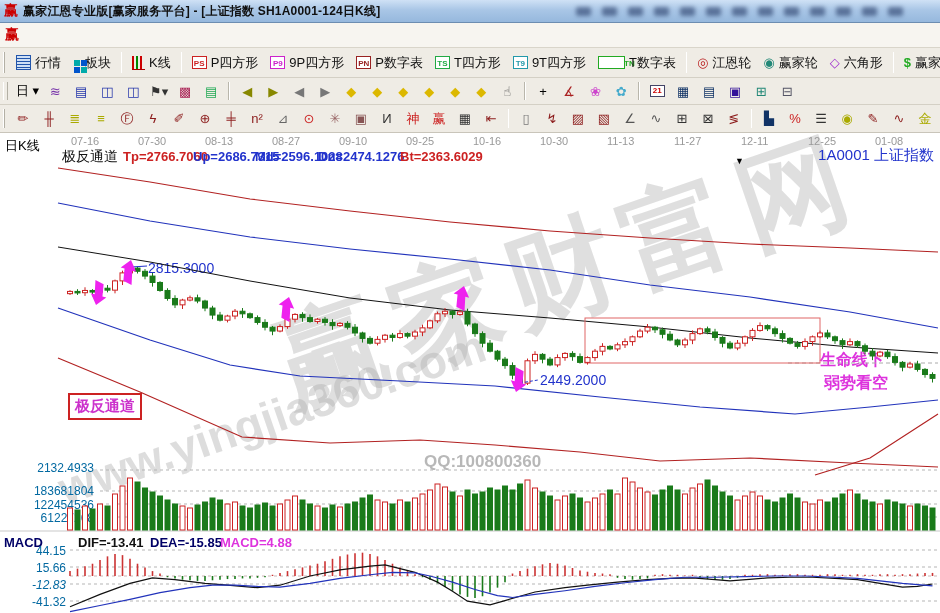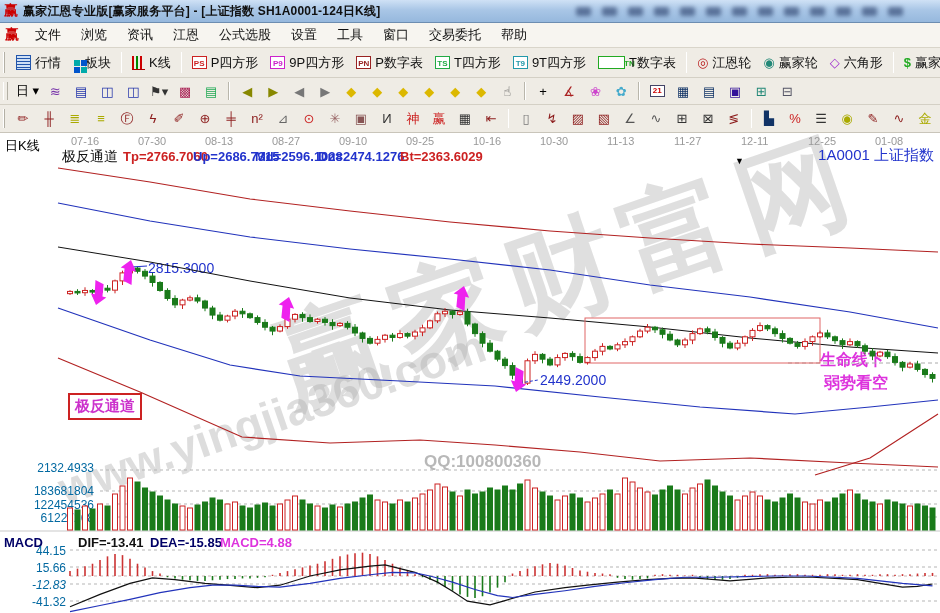--- a/index.html
+++ b/index.html
@@ -83,32 +83,20 @@
         <div class="blob"></div>
         <div class="blob"></div>
         <div class="blob"></div>
         <div class="blob"></div>
         <div class="blob"></div>
       </div>
   </div>
 
   <div class="menubar">
     <span class="logo">赢</span>
-    <div id="menu-items" style="display:flex;">
-        <div class="menu-item">文件</div>
-        <div class="menu-item">浏览</div>
-        <div class="menu-item">资讯</div>
-        <div class="menu-item">江恩</div>
-        <div class="menu-item">公式选股</div>
-        <div class="menu-item">设置</div>
-        <div class="menu-item">工具</div>
-        <div class="menu-item">窗口</div>
-        <div class="menu-item">交易委托</div>
-        <div class="menu-item">帮助</div>
-      </div>
   </div>
 
   <div class="toolbar tb1" id="toolbar1">
       <div class="grip"></div>
       <div class="tbtn">
         <span class="mini ico-grid"></span>
         <span>行情</span>
       </div>
       <div class="tbtn">
         <span class="mini ico-blocks"></span>

